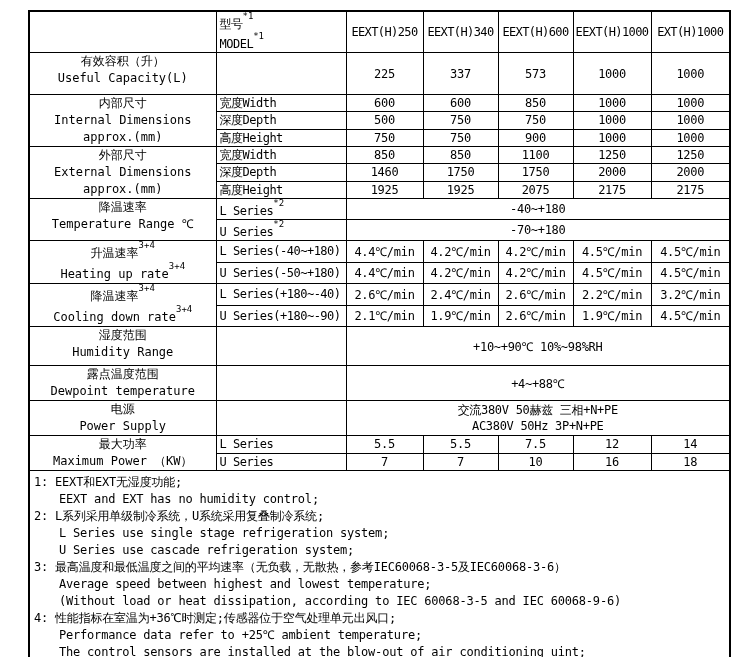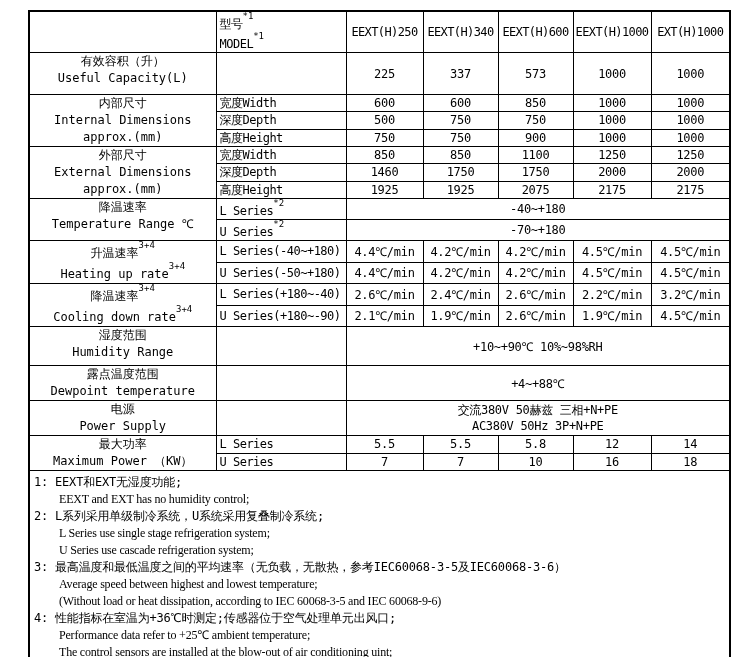--- a/index.html
+++ b/index.html
@@ -15,21 +15,21 @@
   .sup{font-size:9px;position:relative;top:-4px;letter-spacing:0;}
   tr.r-header td{height:33px;}
   tr.r-cap td{height:41px;}
   tr.r-sm td{height:16px;}
   tr.r-hum td{height:38px;}
   tr.r-dew td{height:33px;}
   tr.r-pow td{height:33px;}
   .two-line{line-height:16px;}
   .notes-cell{padding:3px 4px;vertical-align:top;}
   .note-line{line-height:17px;white-space:nowrap;letter-spacing:-0.2px;}
-  .indent{padding-left:25px;font-family:Liberation Serif, serif;}
+  .indent{padding-left:25px;}
 </style>
 </head>
 <body>
 
 <div class="page">
 <table class="spec">
   <colgroup>
     <col style="width:187px">
         <col style="width:130px">
         <col style="width:77px">
@@ -212,21 +212,21 @@
   </tr>
 
   <tr class="r-sm">
     <td class="lbl" rowspan="2">
       <div>最大功率</div>
       <div>Maximum Power （KW）</div>
     </td>
     <td class="sub">L Series</td>
     <td class="val">5.5</td>
     <td class="val">5.5</td>
-    <td class="val">5.8</td>
+    <td class="val">7.5</td>
     <td class="val">12</td>
     <td class="val">14</td>
   </tr>
   <tr class="r-sm">
     <td class="sub">U Series</td>
     <td class="val">7</td>
     <td class="val">7</td>
     <td class="val">10</td>
     <td class="val">16</td>
     <td class="val">18</td>

